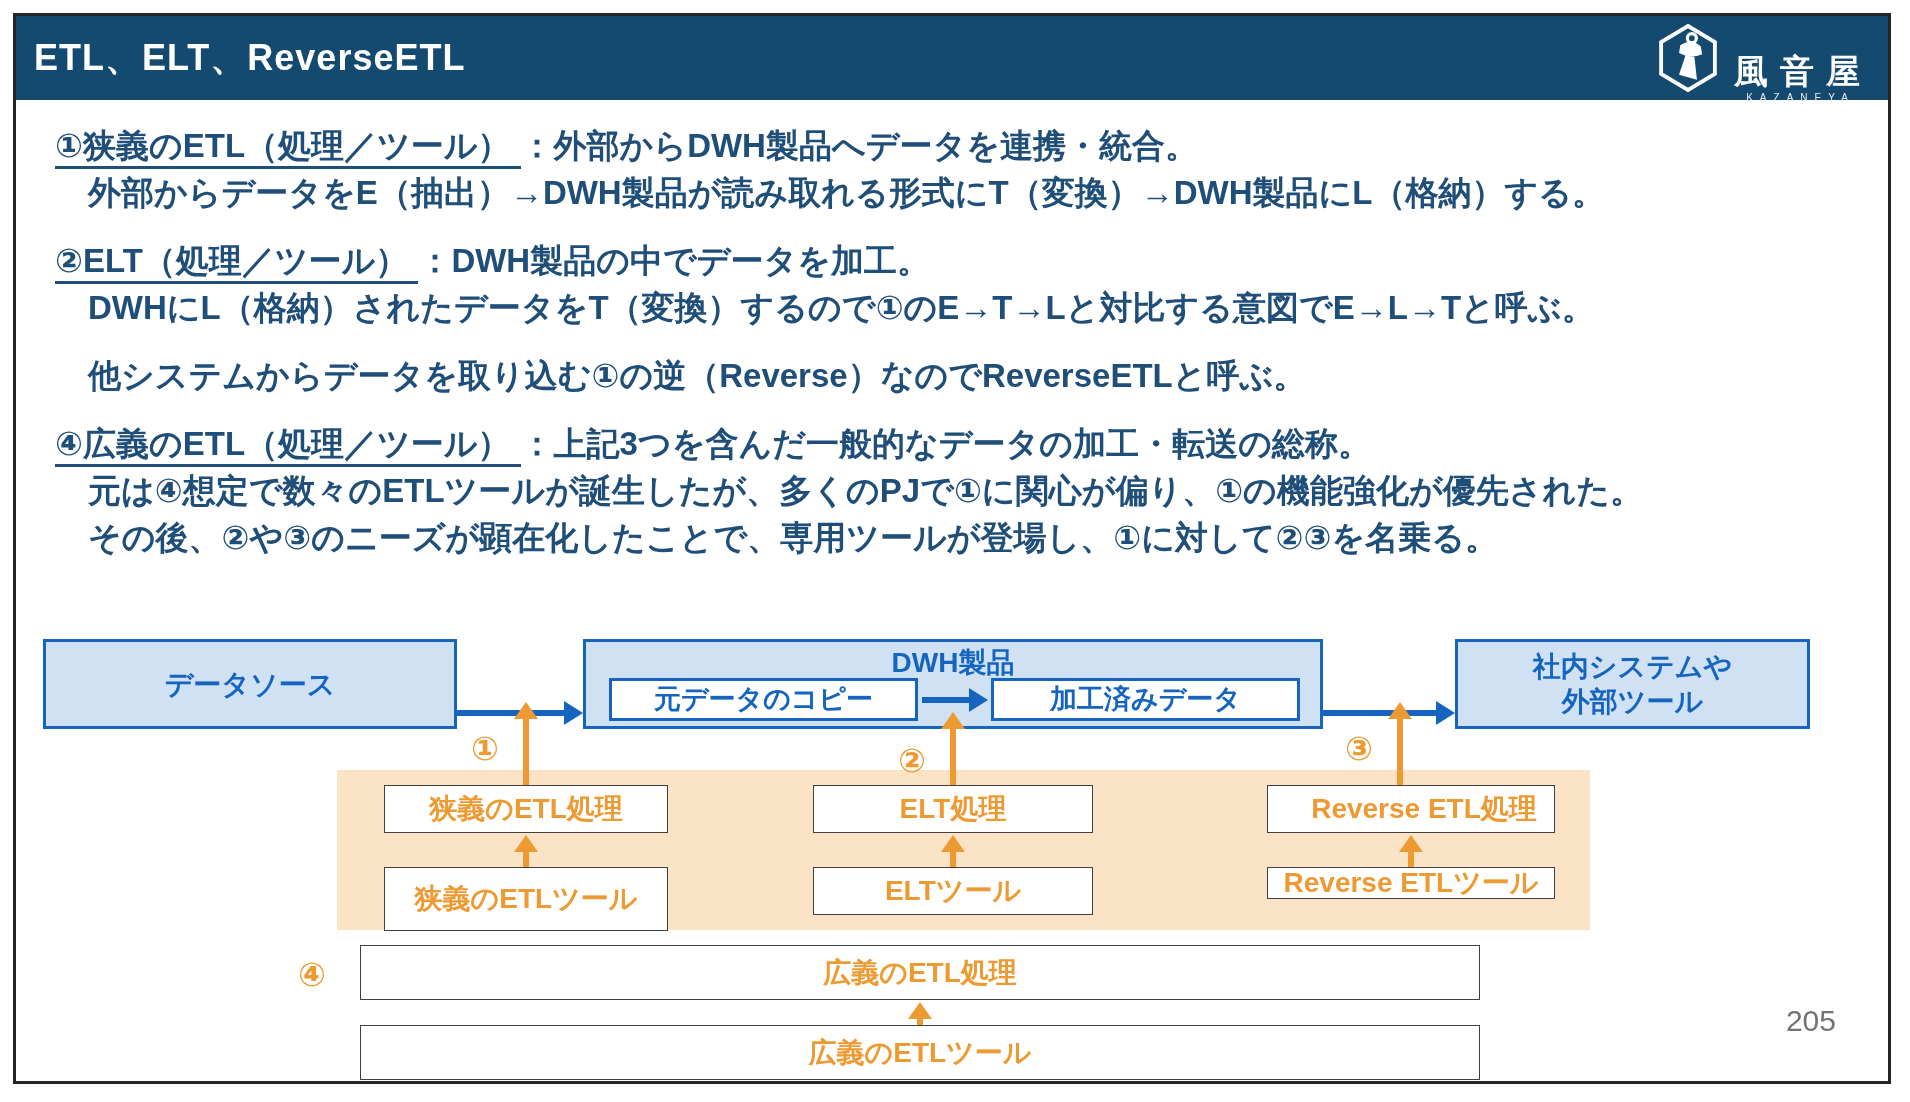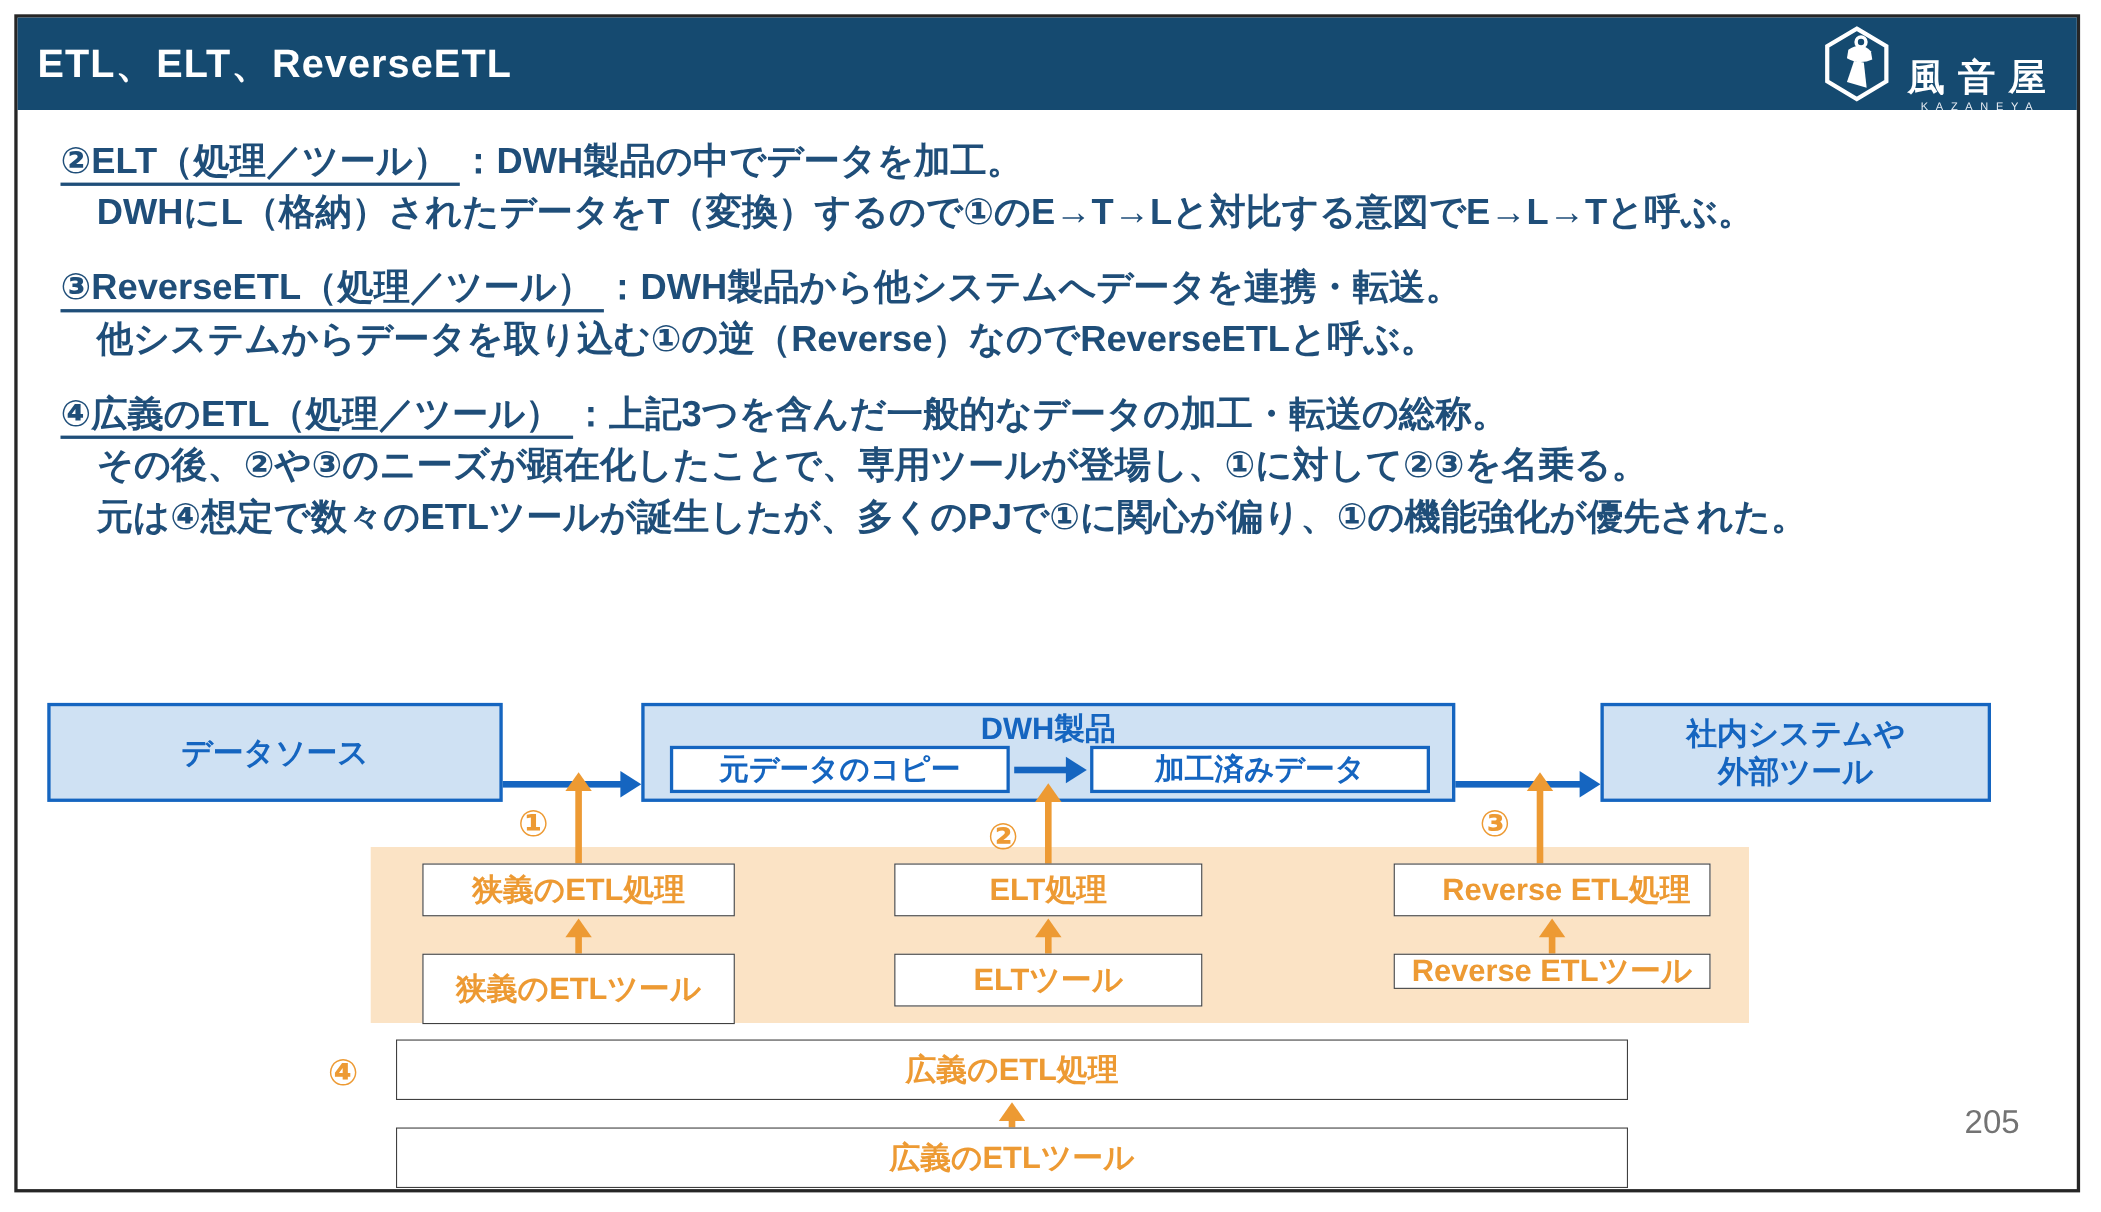--- a/index.html
+++ b/index.html
@@ -73,31 +73,34 @@
       </svg>
       <div class="logo-text">
         <div class="logo-name">風音屋</div>
         <div class="logo-sub">KAZANEYA</div>
       </div>
     </div>
   </div>
 
   <div class="content">
     <div class="para">
+      <div><span class="u">①狭義のETL（処理／ツール）</span><span>：外部からDWH製品へデータを連携・統合。</span></div>
+      <div class="cont">外部からデータをE（抽出）→DWH製品が読み取れる形式にT（変換）→DWH製品にL（格納）する。</div>
+    </div>
+    <div class="para">
       <div><span class="u">②ELT（処理／ツール）</span><span>：DWH製品の中でデータを加工。</span></div>
       <div class="cont">DWHにL（格納）されたデータをT（変換）するので①のE→T→Lと対比する意図でE→L→Tと呼ぶ。</div>
     </div>
     <div class="para">
-      <div><span class="u">③ReverseETL（処理／ツール）</span><span>：DWH製品から他システムへデータを連携・転送。</span></div>
       <div class="cont">他システムからデータを取り込む①の逆（Reverse）なのでReverseETLと呼ぶ。</div>
     </div>
     <div class="para">
       <div><span class="u">④広義のETL（処理／ツール）</span><span>：上記3つを含んだ一般的なデータの加工・転送の総称。</span></div>
+      <div class="cont">元は④想定で数々のETLツールが誕生したが、多くのPJで①に関心が偏り、①の機能強化が優先された。</div>
       <div class="cont">その後、②や③のニーズが顕在化したことで、専用ツールが登場し、①に対して②③を名乗る。</div>
-      <div class="cont">元は④想定で数々のETLツールが誕生したが、多くのPJで①に関心が偏り、①の機能強化が優先された。</div>
     </div>
   </div>
 
   <div class="diagram">
 
     <div class="band" style="left:321px;top:754px;width:1253px;height:160px;"></div>
 
     <div class="bluebox" style="left:27px;top:623px;width:414px;height:90px;">データソース</div>
 
     <div class="arrow-h" style="left:441px;top:685px;width:126px;">

